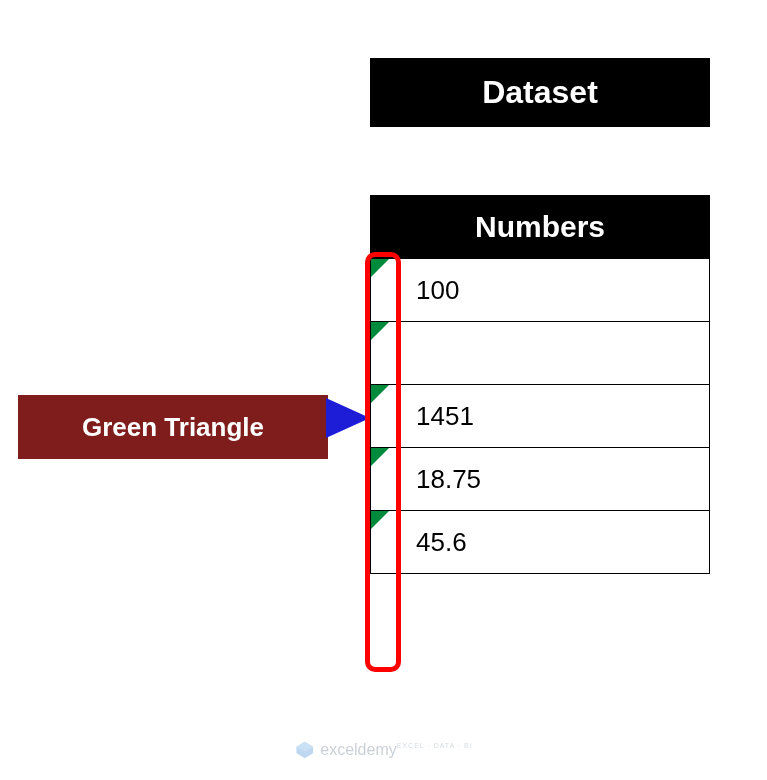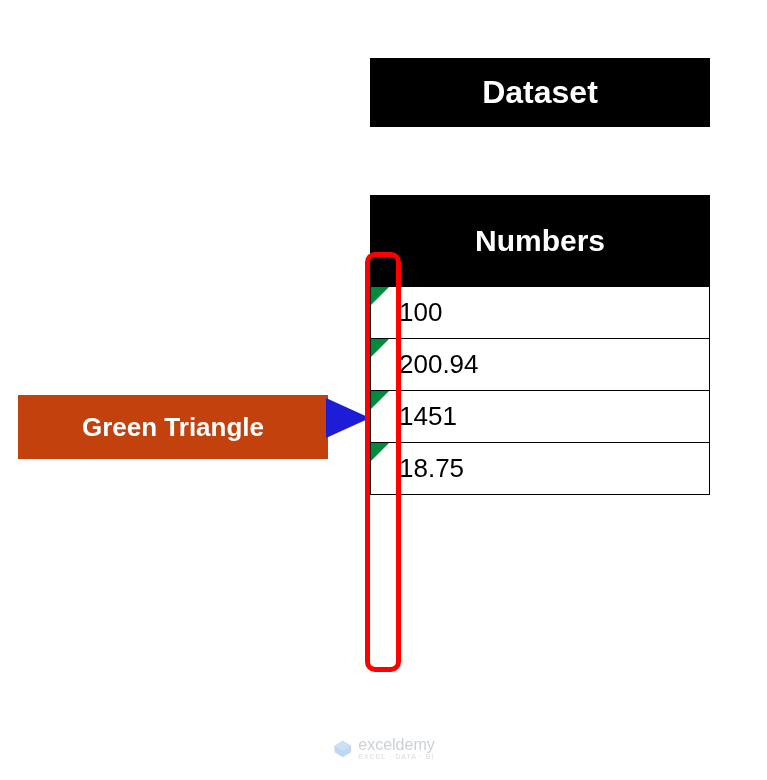--- a/index.html
+++ b/index.html
@@ -32,31 +32,31 @@
       top: 195px;
       left: 370px;
       width: 340px;
     }
     .table-header {
       background: #000;
       color: #fff;
       font-size: 30px;
       font-weight: bold;
       text-align: center;
-      padding: 28px 0;
+      padding: 14px 0;
       border: 1px solid #000;
     }
     .table-row {
       border: 1px solid #000;
       border-top: none;
-      height: 52px;
+      height: 63px;
       position: relative;
       display: flex;
       align-items: center;
-      padding-left: 28px;
+      padding-left: 45px;
       font-size: 26px;
       color: #000;
     }
     .green-triangle {
       position: absolute;
       top: 0;
       left: 0;
       width: 0;
       height: 0;
       border-style: solid;
@@ -72,21 +72,21 @@
       border: 5px solid #ff0000;
       border-radius: 10px;
       z-index: 10;
     }
     .callout-box {
       position: absolute;
       top: 395px;
       left: 18px;
       width: 310px;
       height: 64px;
-      background: #c2410c;
+      background: #7f1d1d;
       color: #fff;
       font-size: 26px;
       font-weight: bold;
       display: flex;
       align-items: center;
       justify-content: center;
       z-index: 5;
     }
     .callout-arrow {
       position: absolute;
@@ -108,21 +108,21 @@
       align-items: center;
       gap: 6px;
       opacity: 0.35;
     }
     .watermark-icon {
       width: 20px;
       height: 20px;
     }
     .watermark-text {
       display: flex;
-      flex-direction: column;
+      flex-direction: row;
       line-height: 1;
     }
     .watermark-main {
       font-size: 16px;
       color: #6b7a8f;
       font-weight: 500;
     }
     .watermark-sub {
       font-size: 7px;
       color: #8a98aa;
@@ -135,29 +135,32 @@
 <div class="dataset-title">Dataset</div>
 
 <div class="table-container">
   <div class="table-header">Numbers</div>
   <div class="table-row">
     <div class="green-triangle"></div>
     <span>100</span>
   </div>
   <div class="table-row">
     <div class="green-triangle"></div>
-    <span>200.94</span>
   </div>
   <div class="table-row">
     <div class="green-triangle"></div>
     <span>1451</span>
   </div>
   <div class="table-row">
     <div class="green-triangle"></div>
     <span>18.75</span>
+  </div>
+  <div class="table-row">
+    <div class="green-triangle"></div>
+    <span>45.6</span>
   </div>
 </div>
 
 <div class="red-highlight"></div>
 
 <div class="callout-box">Green Triangle</div>
 <div class="callout-arrow"></div>
 
 <div class="watermark">
   <svg class="watermark-icon" viewBox="0 0 24 24">

